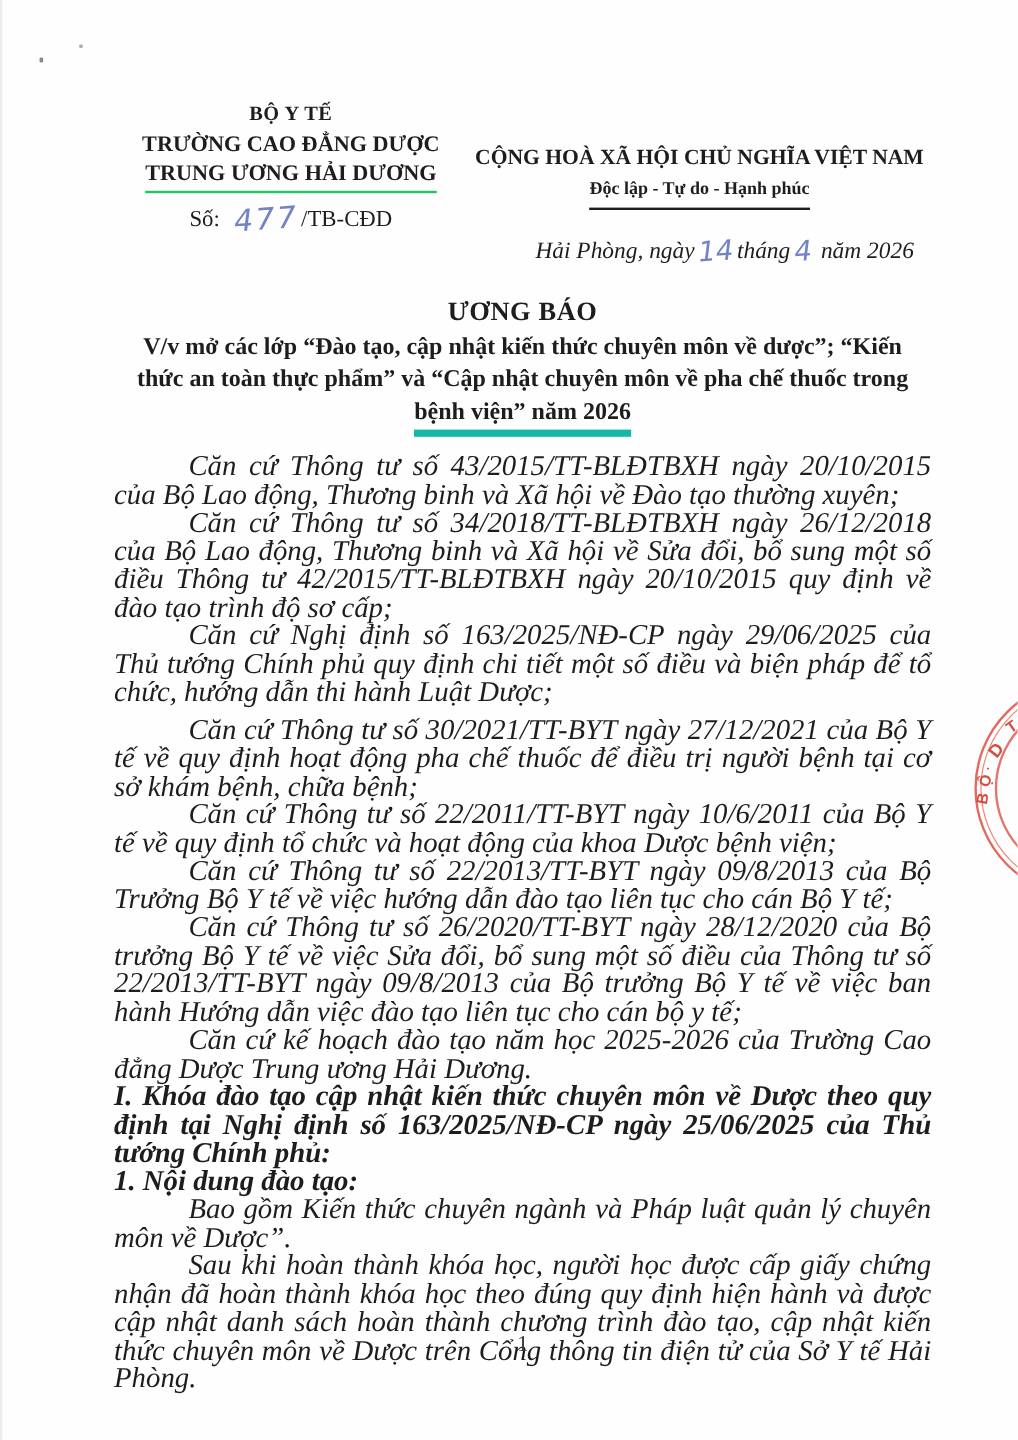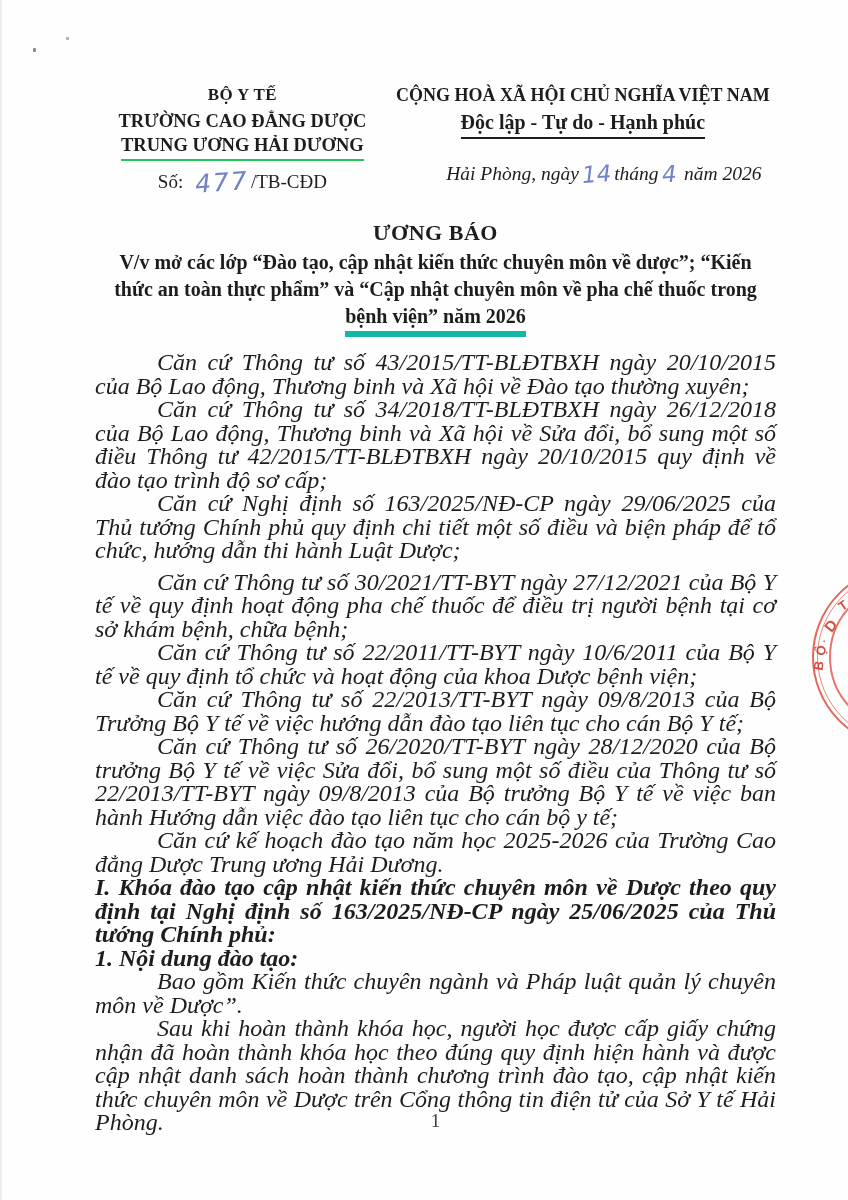--- a/index.html
+++ b/index.html
@@ -18,23 +18,23 @@
   
   .doc-header { display:flex; justify-content:space-between; align-items:flex-start; }
   .header-left { width:296px; text-align:center; }
   .org-line1 { font-size:17px; font-weight:bold; letter-spacing:.4px; line-height:22px; }
   .org-line2 { font-size:18.5px; font-weight:bold; line-height:24px; margin-top:3px; }
   .org-line3 { font-size:18.5px; font-weight:bold; line-height:24px; }
   .org-line3 .u { display:inline-block; border-bottom:2px solid #22c55e; padding-bottom:2px; }
   .doc-number { margin-top:9px; font-size:19px; white-space:nowrap; }
   .doc-number .label { margin-right:10px; }
 
-  .header-right { width:388px; text-align:center; }
+  .header-right { width:388px; text-align:center;margin-top:36px; }
   .nat-line1 { font-size:18px; font-weight:bold; line-height:23px; white-space:nowrap; }
-  .nat-line2 { font-size:20px; font-weight:bold; line-height:25px; margin-top:3px; }
+  .nat-line2 { font-size:15px; font-weight:bold; line-height:25px; margin-top:3px; }
   .nat-line2 .u { display:inline-block; border-bottom:2px solid #1d1d1d; padding-bottom:2px; }
   .date-line { margin-top:24px; font-style:italic; font-size:19.5px; padding-left:42px; white-space:nowrap; }
 
   .handwritten {
     font-family:"DejaVu Sans", sans-serif; font-style:italic; font-weight:normal;
     color:#7282c6; display:inline-block; transform:rotate(-4deg); line-height:1;
   }
   .doc-number .handwritten { font-size:25px; letter-spacing:2px; margin:0 2px; vertical-align:-3px; }
   .date-line .handwritten { font-size:23px; margin:0 3px; vertical-align:-2px; }
 

